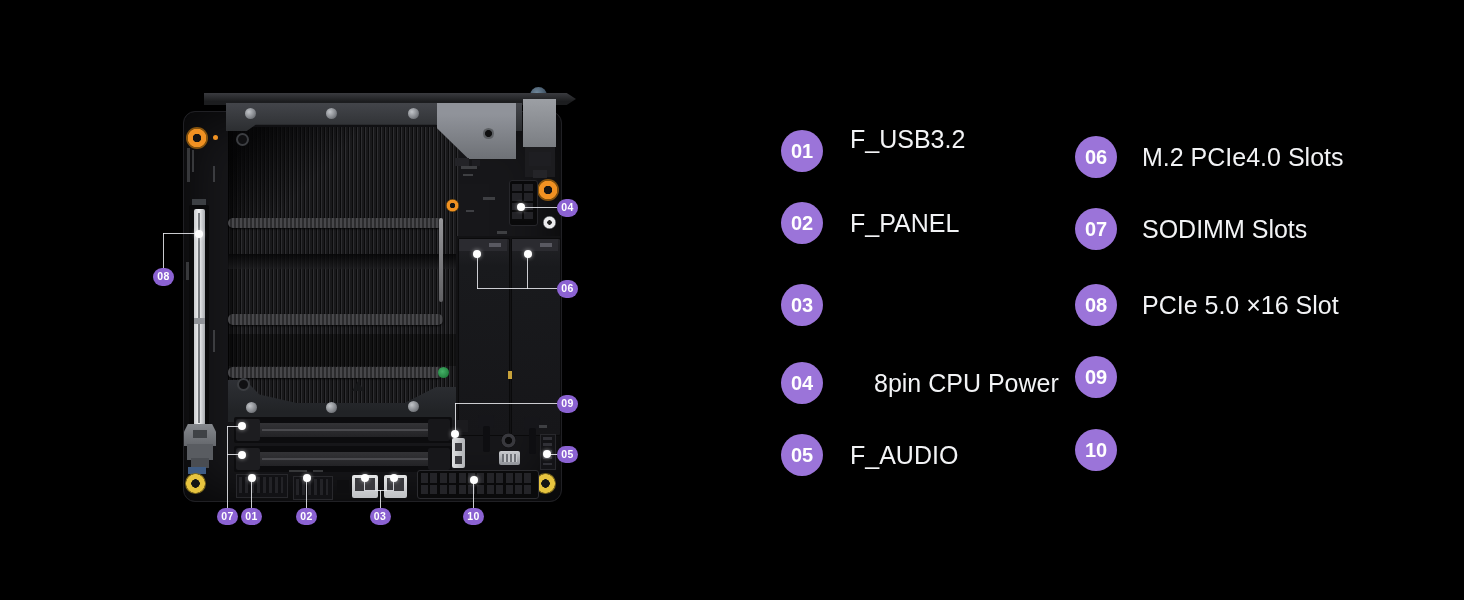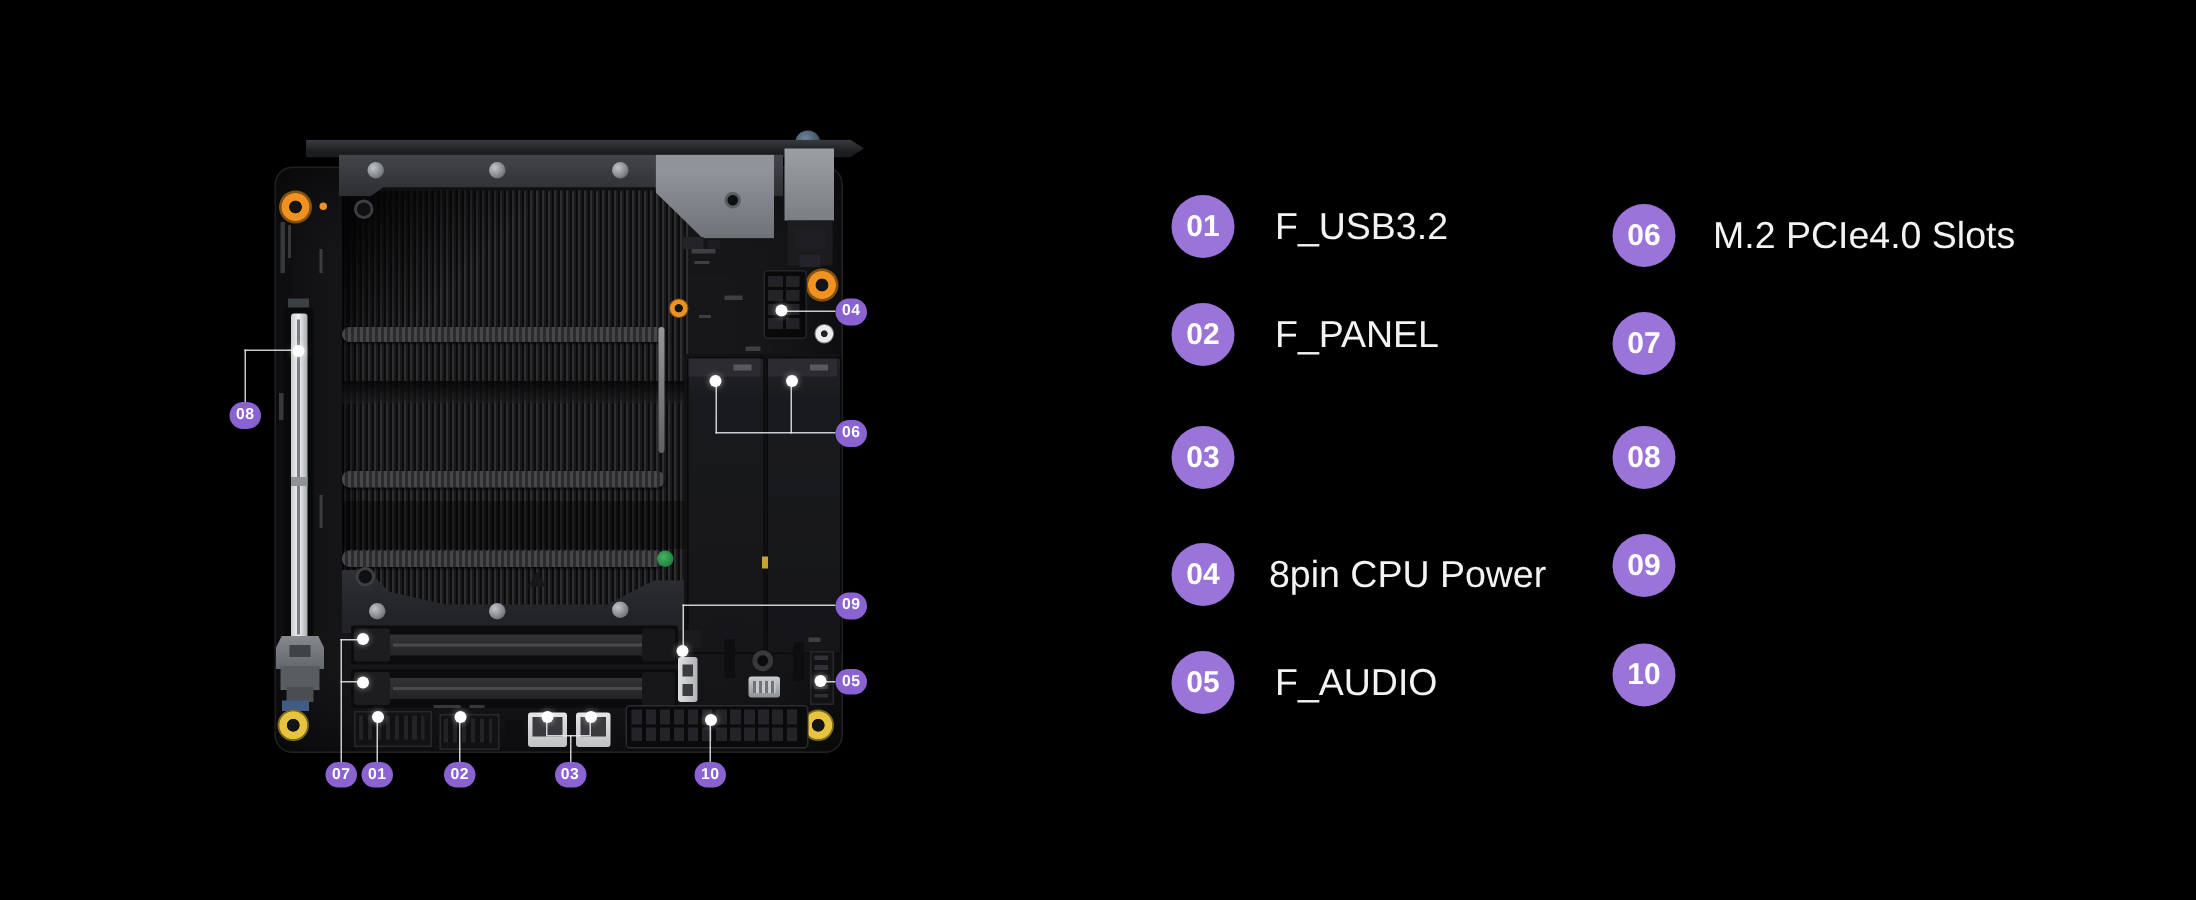--- a/index.html
+++ b/index.html
@@ -197,30 +197,32 @@
     <div class="abs clabel" style="left:217px;top:507.5px;">07</div>
     <div class="abs clabel" style="left:241px;top:507.5px;">01</div>
     <div class="abs clabel" style="left:296px;top:507.5px;">02</div>
     <div class="abs clabel" style="left:369.5px;top:507.5px;">03</div>
     <div class="abs clabel" style="left:463px;top:507.5px;">10</div>
   </div>
 
   <div class="abs" style="left:0;top:0;width:1464px;height:600px;">
 
     <div class="abs lcircle" style="left:781px;top:130px;">01</div>
-    <div class="abs llabel" style="left:850px;top:136px;">F_USB3.2</div>
+    <div class="abs llabel" style="left:850px;top:124px;">F_USB3.2</div>
     <div class="abs lcircle" style="left:781px;top:202px;">02</div>
     <div class="abs llabel" style="left:850px;top:208px;">F_PANEL</div>
     <div class="abs lcircle" style="left:781px;top:284px;">03</div>
     <div class="abs lcircle" style="left:781px;top:362px;">04</div>
-    <div class="abs llabel" style="left:846px;top:368px;">8pin CPU Power</div>
+    <div class="abs llabel" style="left:874px;top:368px;">8pin CPU Power</div>
     <div class="abs lcircle" style="left:781px;top:434px;">05</div>
     <div class="abs llabel" style="left:850px;top:440px;">F_AUDIO</div>
 
     <div class="abs lcircle" style="left:1075px;top:136px;">06</div>
     <div class="abs llabel" style="left:1142px;top:142px;">M.2 PCIe4.0 Slots</div>
     <div class="abs lcircle" style="left:1075px;top:208px;">07</div>
+    <div class="abs llabel" style="left:1142px;top:214px;">SODIMM Slots</div>
     <div class="abs lcircle" style="left:1075px;top:284px;">08</div>
+    <div class="abs llabel" style="left:1142px;top:290px;">PCIe 5.0 ×16 Slot</div>
     <div class="abs lcircle" style="left:1075px;top:356px;">09</div>
     <div class="abs lcircle" style="left:1075px;top:429px;">10</div>
   </div>
 
 </div>
 
 </body></html>

